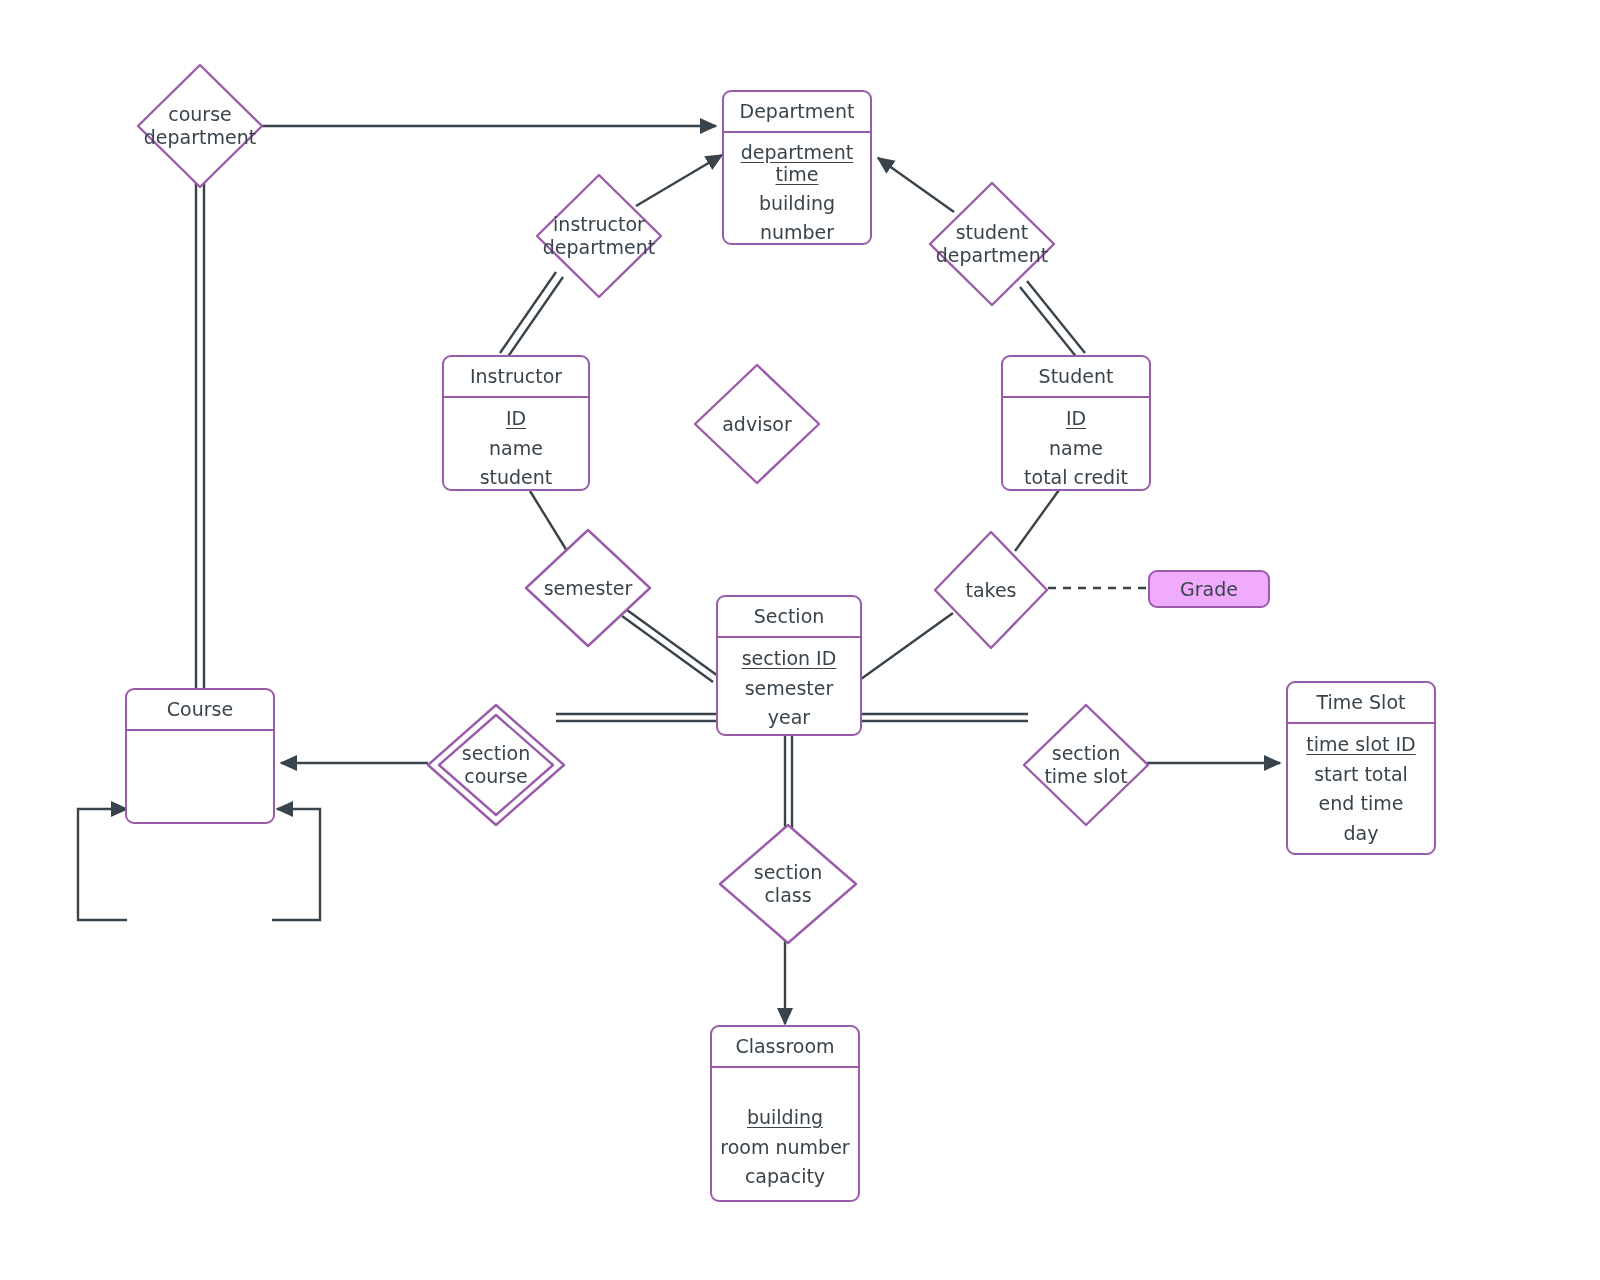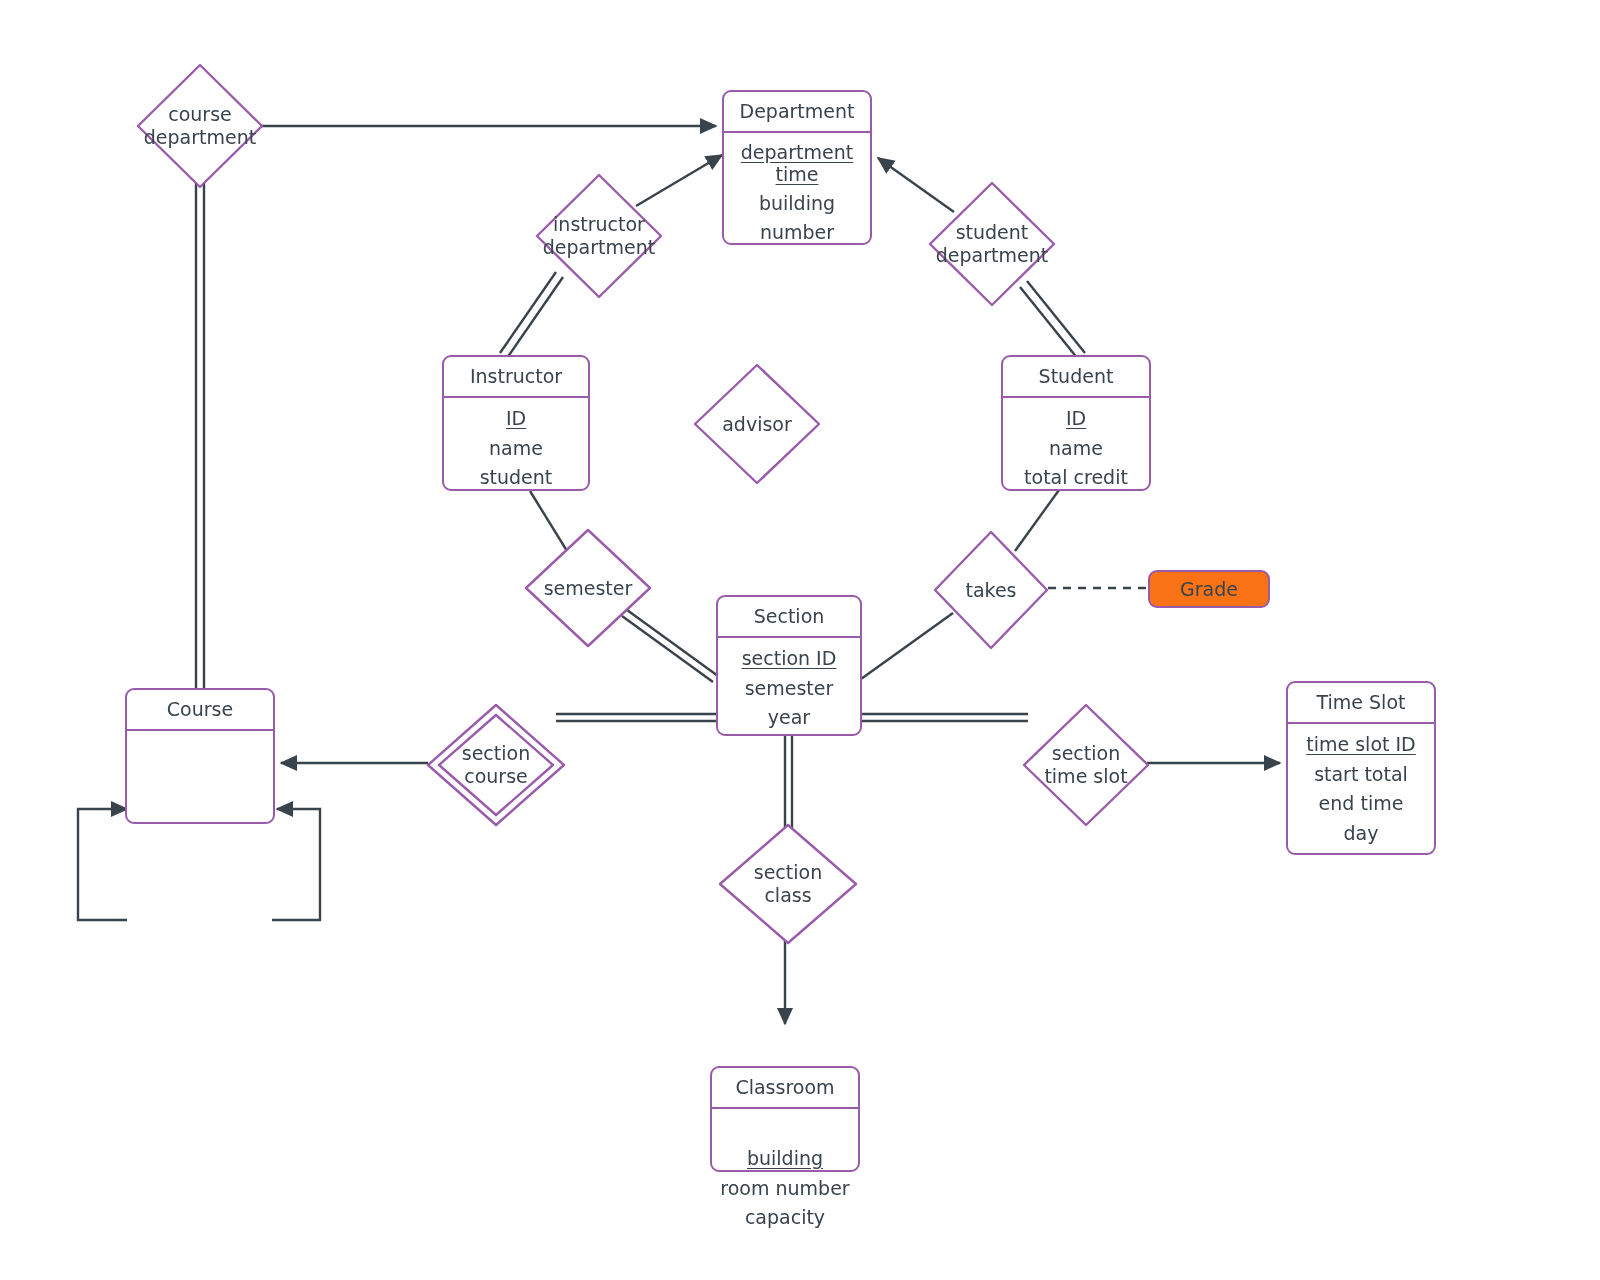--- a/index.html
+++ b/index.html
@@ -64,21 +64,21 @@
   }
   .attr.pk.wrap {
     white-space: normal;
     line-height: 1.15;
   }
   .plain-box {
     position: absolute;
     box-sizing: border-box;
     border: 2px solid #9a5bab;
     border-radius: 9px;
-    background: #f97316;
+    background: #f0abfc;
     display: flex;
     align-items: center;
     justify-content: center;
     color: #39434b;
     font-size: 19px;
     z-index: 5;
   }
   .diamond {
     position: absolute;
     z-index: 5;
@@ -212,21 +212,21 @@
   <div class="entity" style="left:1286px; top:681px; width:150px; height:174px;">
     <div class="entity-title">Time Slot</div>
     <div class="entity-attrs">
       <div class="attr pk">time slot ID</div>
       <div class="attr">start total</div>
       <div class="attr">end time</div>
       <div class="attr">day</div>
     </div>
   </div>
 
-  <div class="entity" style="left:710px; top:1066px; width:150px; height:106px;gap:29px;">
+  <div class="entity" style="left:710px; top:1025px; width:150px; height:177px;gap:29px;">
     <div class="entity-title">Classroom</div>
     <div class="entity-attrs">
       <div class="attr pk">building</div>
       <div class="attr">room number</div>
       <div class="attr">capacity</div>
     </div>
   </div>
 
   <div class="plain-box" style="left:1148px; top:570px; width:122px; height:38px;">
     <span>Grade</span>

